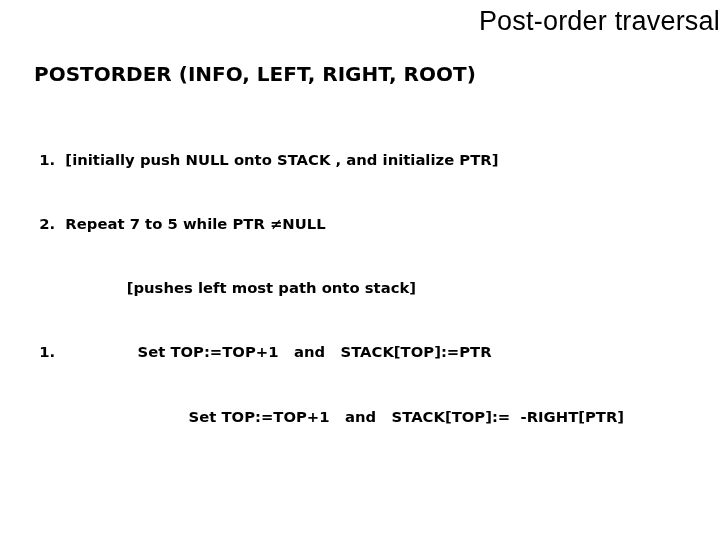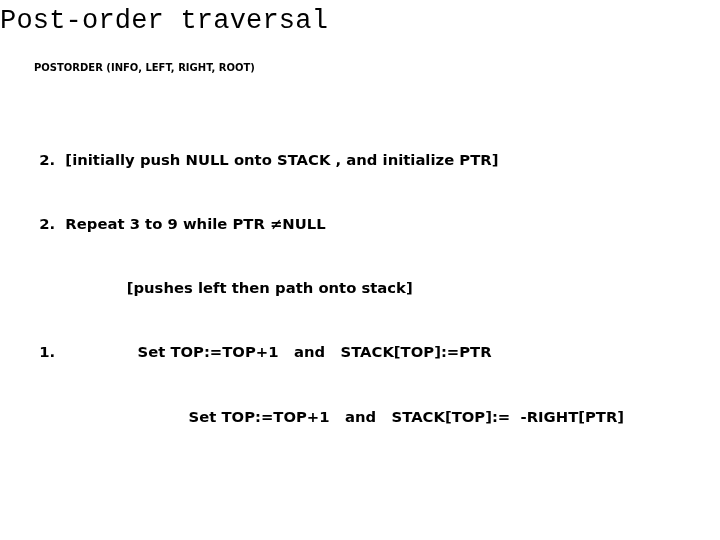--- a/index.html
+++ b/index.html
@@ -18,32 +18,32 @@
     position: relative;
     width: 720px;
     height: 540px;
     box-sizing: border-box;
   }
   .title {
     position: absolute;
     top: 6px;
     left: 0;
     width: 720px;
-    text-align: left;
+    text-align: right;
     font-size: 27px;
     font-weight: 400;
     letter-spacing: 0.2px;
     color: #000000;
-    font-family: Liberation Mono, monospace;
+    font-family: Liberation Sans, sans-serif;
   }
   .subtitle {
     position: absolute;
     top: 62px;
     left: 34px;
-    font-size: 10px;
+    font-size: 20px;
     font-weight: bold;
     color: #000000;
   }
   .body {
     position: absolute;
     top: 106px;
     left: 34px;
     width: 672px;
     font-size: 14.8px;
     line-height: 21.4px;
@@ -59,23 +59,23 @@
 </head>
 <body>
 
 <div class="slide">
 
   <div class="title">Post-order traversal</div>
 
   <div class="subtitle">POSTORDER (INFO, LEFT, RIGHT, ROOT)</div>
 
   <div class="body">
-    <div class="line"> 2.  [initially push NULL onto STACK , and initialize PTR]</div>
-    <div class="line"> 2.  Repeat 3 to 9 while PTR ≠NULL</div>
-    <div class="line">                  [pushes left then path onto stack]</div>
+    <div class="line"> 1.  [initially push NULL onto STACK , and initialize PTR]</div>
+    <div class="line"> 2.  Repeat 7 to 5 while PTR ≠NULL</div>
+    <div class="line">                  [pushes left most path onto stack]</div>
     <div class="line"> 1.                Set TOP:=TOP+1   and   STACK[TOP]:=PTR</div>
     <div class="line">                              Set TOP:=TOP+1   and   STACK[TOP]:=  -RIGHT[PTR]</div>
     
     
     
     
     
     
     
     

